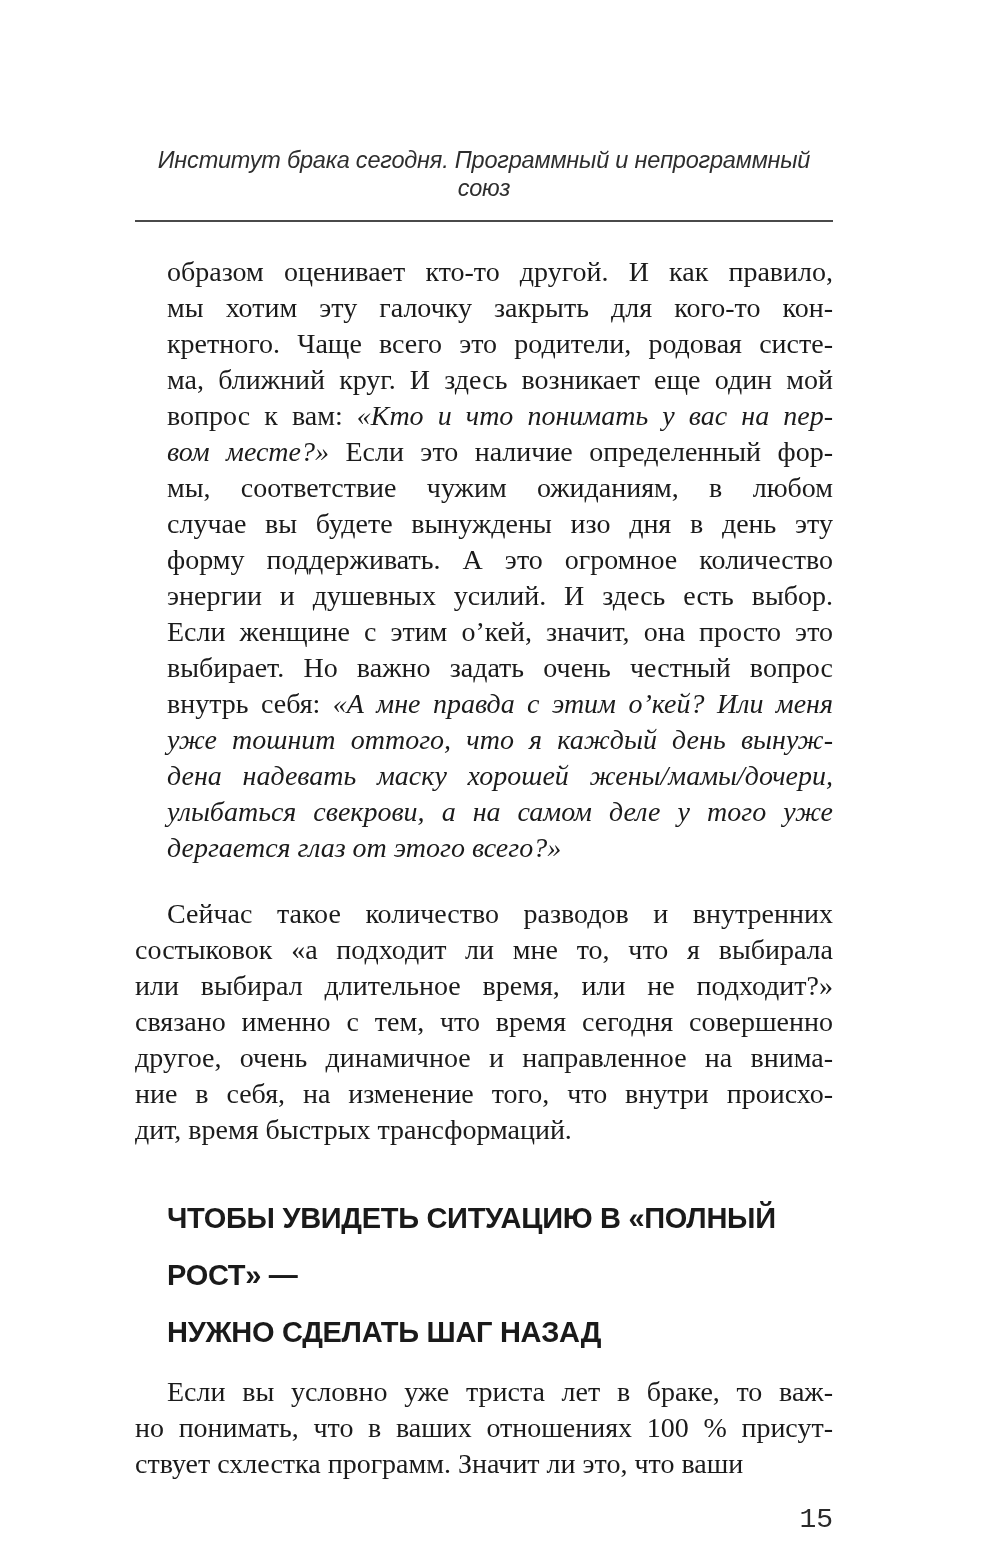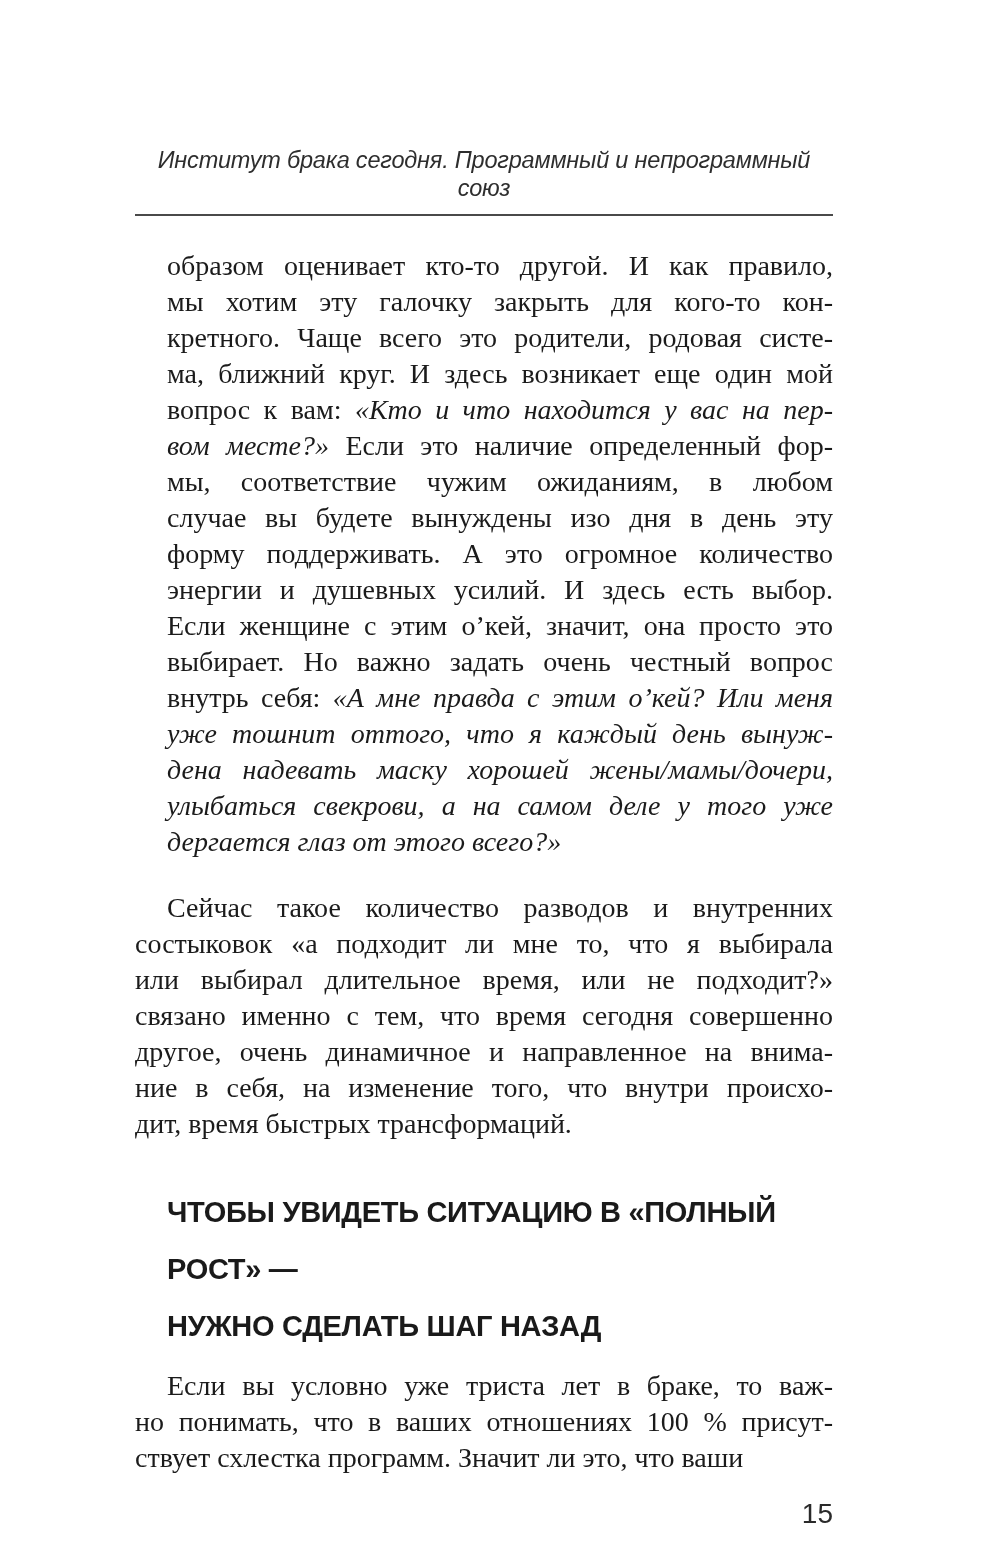--- a/index.html
+++ b/index.html
@@ -21,21 +21,21 @@
   }
   .running-head {
     margin-top: 146px;
     font-family: "Liberation Sans", "DejaVu Sans", sans-serif;
     font-style: italic;
     font-size: 23.5px;
     line-height: 28px;
     letter-spacing: -0.2px;
     text-align: center;
     color: #2e2e2e;
-    padding-bottom: 12px;
+    padding-bottom: 18px;
     border-bottom: 2px solid #4a4a4a;
   }
   .para {
     font-family: "Liberation Serif", "DejaVu Serif", serif;
     font-size: 28px;
     line-height: 36px;
     color: #1b1b1b;
   }
   .para .line {
     text-align: justify;
@@ -59,41 +59,41 @@
     font-family: "Liberation Sans", "DejaVu Sans", sans-serif;
     font-weight: bold;
     font-size: 29px;
     line-height: 57px;
     letter-spacing: -0.3px;
     color: #1a1a1a;
   }
   .folio {
     margin-top: 20px;
     text-align: right;
-    font-family: Liberation Sans, sans-serif;
+    font-family: Liberation Mono, monospace;
     font-size: 28px;
     line-height: 36px;
     color: #2a2a2a;
   }
 </style>
 </head>
 <body>
 
 <div class="page">
   <div class="content">
 
     <div class="running-head">Институт брака сегодня. Программный и непрограммный союз</div>
 
     <div id="paras-top">
         <div class="para block-indent p-first">
           <div class="line"><span>образом оценивает кто-то другой. И как правило,</span></div>
           <div class="line"><span>мы хотим эту галочку закрыть для кого-то кон-</span></div>
           <div class="line"><span>кретного. Чаще всего это родители, родовая систе-</span></div>
           <div class="line"><span>ма, ближний круг. И здесь возникает еще один мой</span></div>
-          <div class="line"><span>вопрос к вам: </span><span class="it">«Кто и что находится у вас на пер-</span></div>
+          <div class="line"><span>вопрос к вам: </span><span class="it">«Кто и что понимать у вас на пер-</span></div>
           <div class="line"><span class="it">вом месте?» </span><span>Если это наличие определенный фор-</span></div>
           <div class="line"><span>мы, соответствие чужим ожиданиям, в любом</span></div>
           <div class="line"><span>случае вы будете вынуждены изо дня в день эту</span></div>
           <div class="line"><span>форму поддерживать. А это огромное количество</span></div>
           <div class="line"><span>энергии и душевных усилий. И здесь есть выбор.</span></div>
           <div class="line"><span>Если женщине с этим о’кей, значит, она просто это</span></div>
           <div class="line"><span>выбирает. Но важно задать очень честный вопрос</span></div>
           <div class="line"><span>внутрь себя: </span><span class="it">«А мне правда с этим о’кей? Или меня</span></div>
           <div class="line"><span class="it">уже тошнит оттого, что я каждый день вынуж-</span></div>
           <div class="line"><span class="it">дена надевать маску хорошей жены/мамы/дочери,</span></div>

